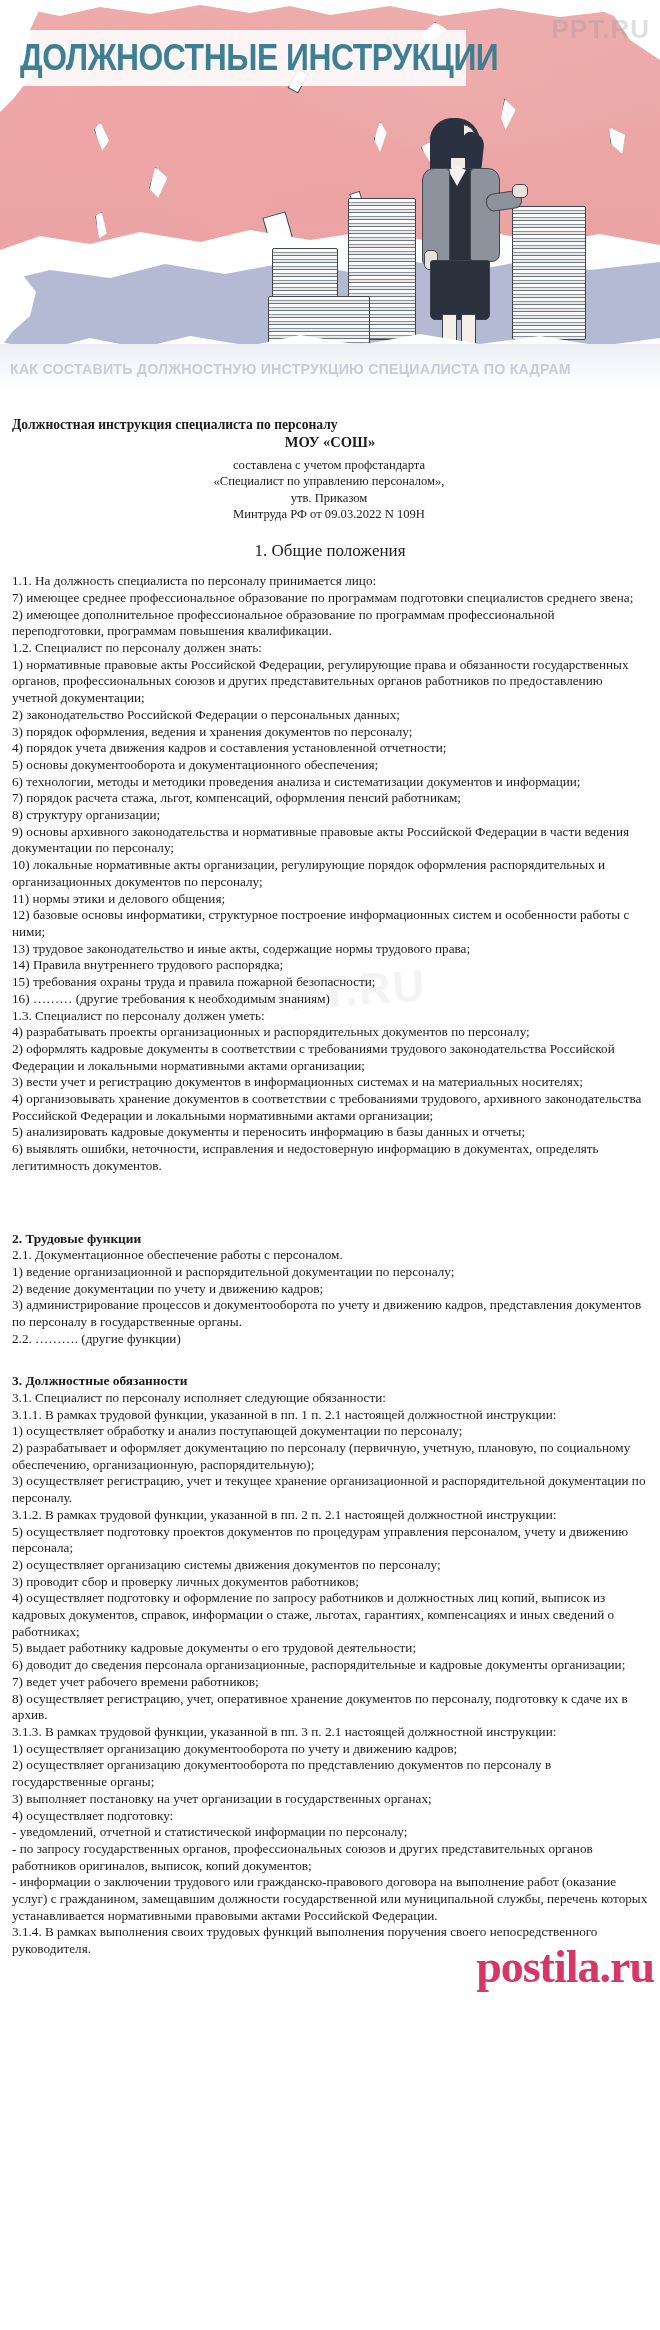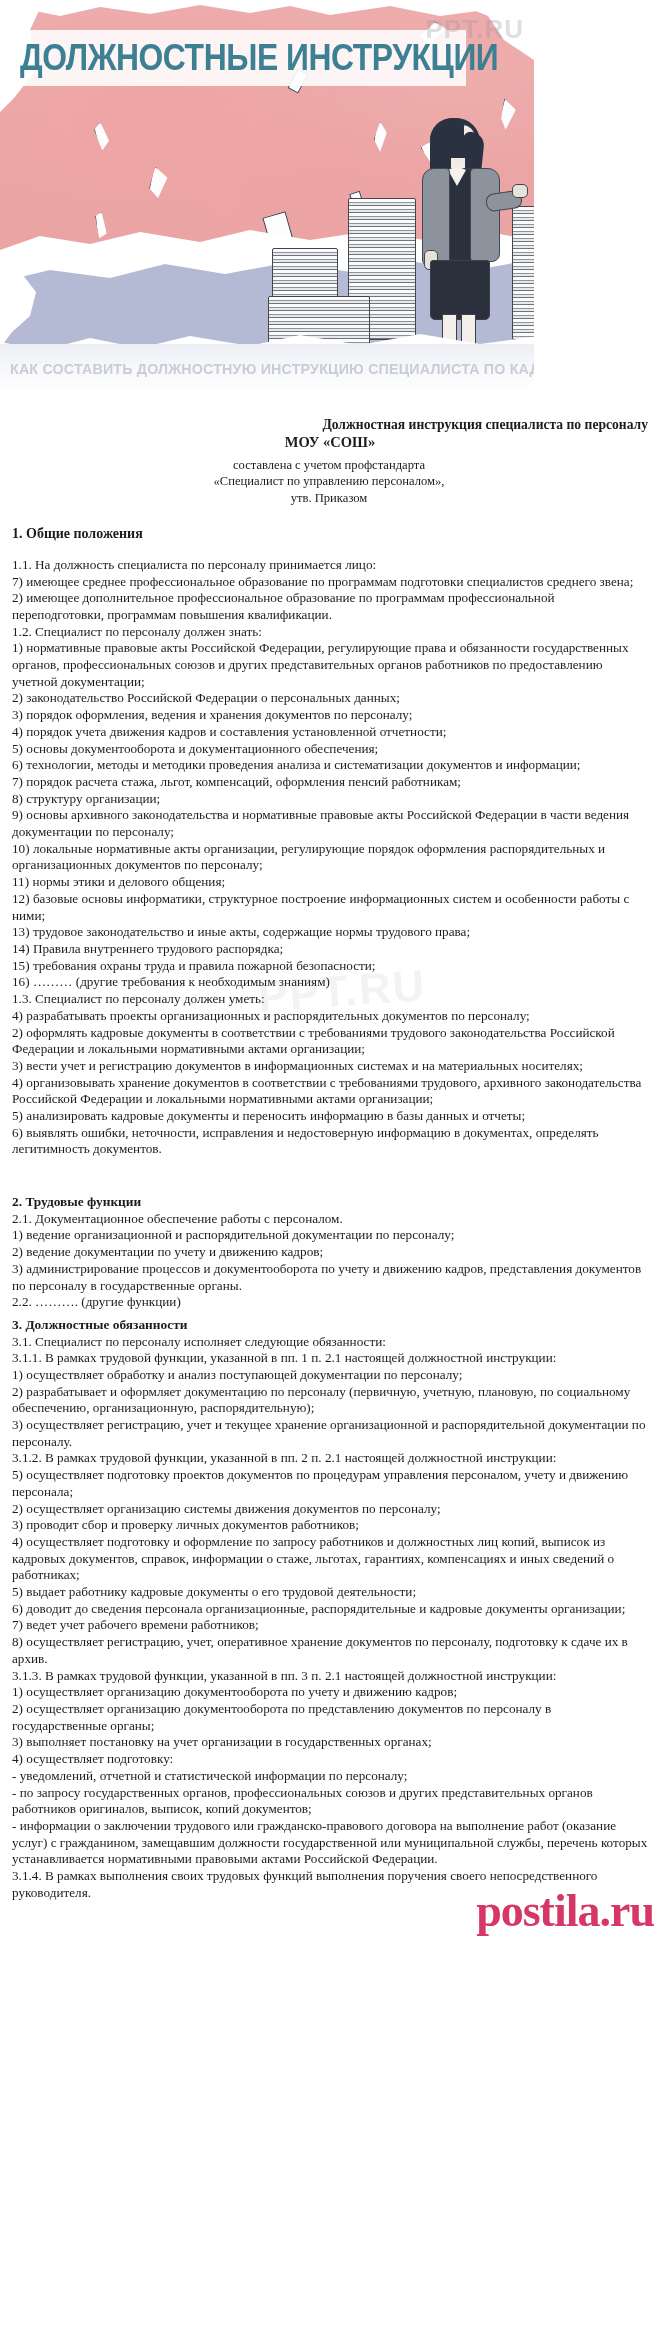--- a/index.html
+++ b/index.html
@@ -18,21 +18,21 @@
     position: relative;
     width: 660px;
     min-height: 2330px;
     overflow: hidden;
     background: #fff;
   }
 
   
   .hero {
     position: relative;
-    width: 534px;
+    width: 660px;
     height: 392px;
     overflow: hidden;
     background: #ffffff;
   }
   .hero-sky {
     position: absolute;
     left: 0; top: 0;
     width: 660px; height: 330px;
     background:
       radial-gradient(ellipse 300px 160px at 24% 30%, #efa4a4 0%, rgba(239,164,164,0) 70%),
@@ -228,49 +228,49 @@
   
   .doc {
     position: relative;
     padding: 0 12px 20px 12px;
     font-size: 13.2px;
     line-height: 16.6px;
     color: #1c1c1c;
     text-align: left;
   }
   .doc-title {
-    text-align: right;
+    text-align: left;
     font-weight: 700;
     font-size: 13.6px;
     line-height: 17px;
     margin: 24px 0 0 0;
   }
   .doc-subtitle {
     text-align: center;
     font-weight: 700;
     font-size: 14.5px;
     line-height: 18px;
     margin: 0 0 6px 0;
   }
   .doc-approval {
     text-align: center;
     font-size: 12.6px;
     line-height: 16.4px;
     margin: 0 2px 0 0;
   }
   .sec-head {
-    text-align: left;
-    font-weight: 700;
-    font-size: 14px;
+    text-align: center;
+    font-weight: 400;
+    font-size: 17px;
     margin: 20px 0 14px 0;
   }
   .sec-head-left {
     font-weight: 700;
     font-size: 13.4px;
-    margin: 6px 0 0 0;
+    margin: 26px 0 0 0;
   }
   .para {
     margin: 0;
     font-size: 13.2px;
     line-height: 16.7px;
   }
   .spacer-lg { height: 30px; }
 
   
   .wm-mid {
@@ -358,20 +358,21 @@
   <div class="doc">
 
     <div class="wm-mid">PPT.RU</div>
 
     <div class="doc-title">Должностная инструкция специалиста по персоналу</div>
     <div class="doc-subtitle">МОУ «СОШ»</div>
 
     <div class="doc-approval">составлена с учетом профстандарта</div>
     <div class="doc-approval">«Специалист по управлению персоналом»,</div>
     <div class="doc-approval">утв. Приказом</div>
+    <div class="doc-approval">Минтруда РФ от 09.03.2022 N 109Н</div>
 
     <div class="sec-head">1.   Общие положения</div>
     <p class="para">1.1. На должность специалиста по персоналу принимается лицо:</p>
     <p class="para">7) имеющее среднее профессиональное образование по программам подготовки специалистов среднего звена;</p>
     <p class="para">2) имеющее дополнительное профессиональное образование по программам профессиональной переподготовки, программам повышения квалификации.</p>
     <p class="para">1.2. Специалист по персоналу должен знать:</p>
     <p class="para">1) нормативные правовые акты Российской Федерации, регулирующие права и обязанности государственных органов, профессиональных союзов и других представительных органов работников по предоставлению учетной документации;</p>
     <p class="para">2) законодательство Российской Федерации о персональных данных;</p>
     <p class="para">3) порядок оформления, ведения и хранения документов по персоналу;</p>
     <p class="para">4) порядок учета движения кадров и составления установленной отчетности;</p>

